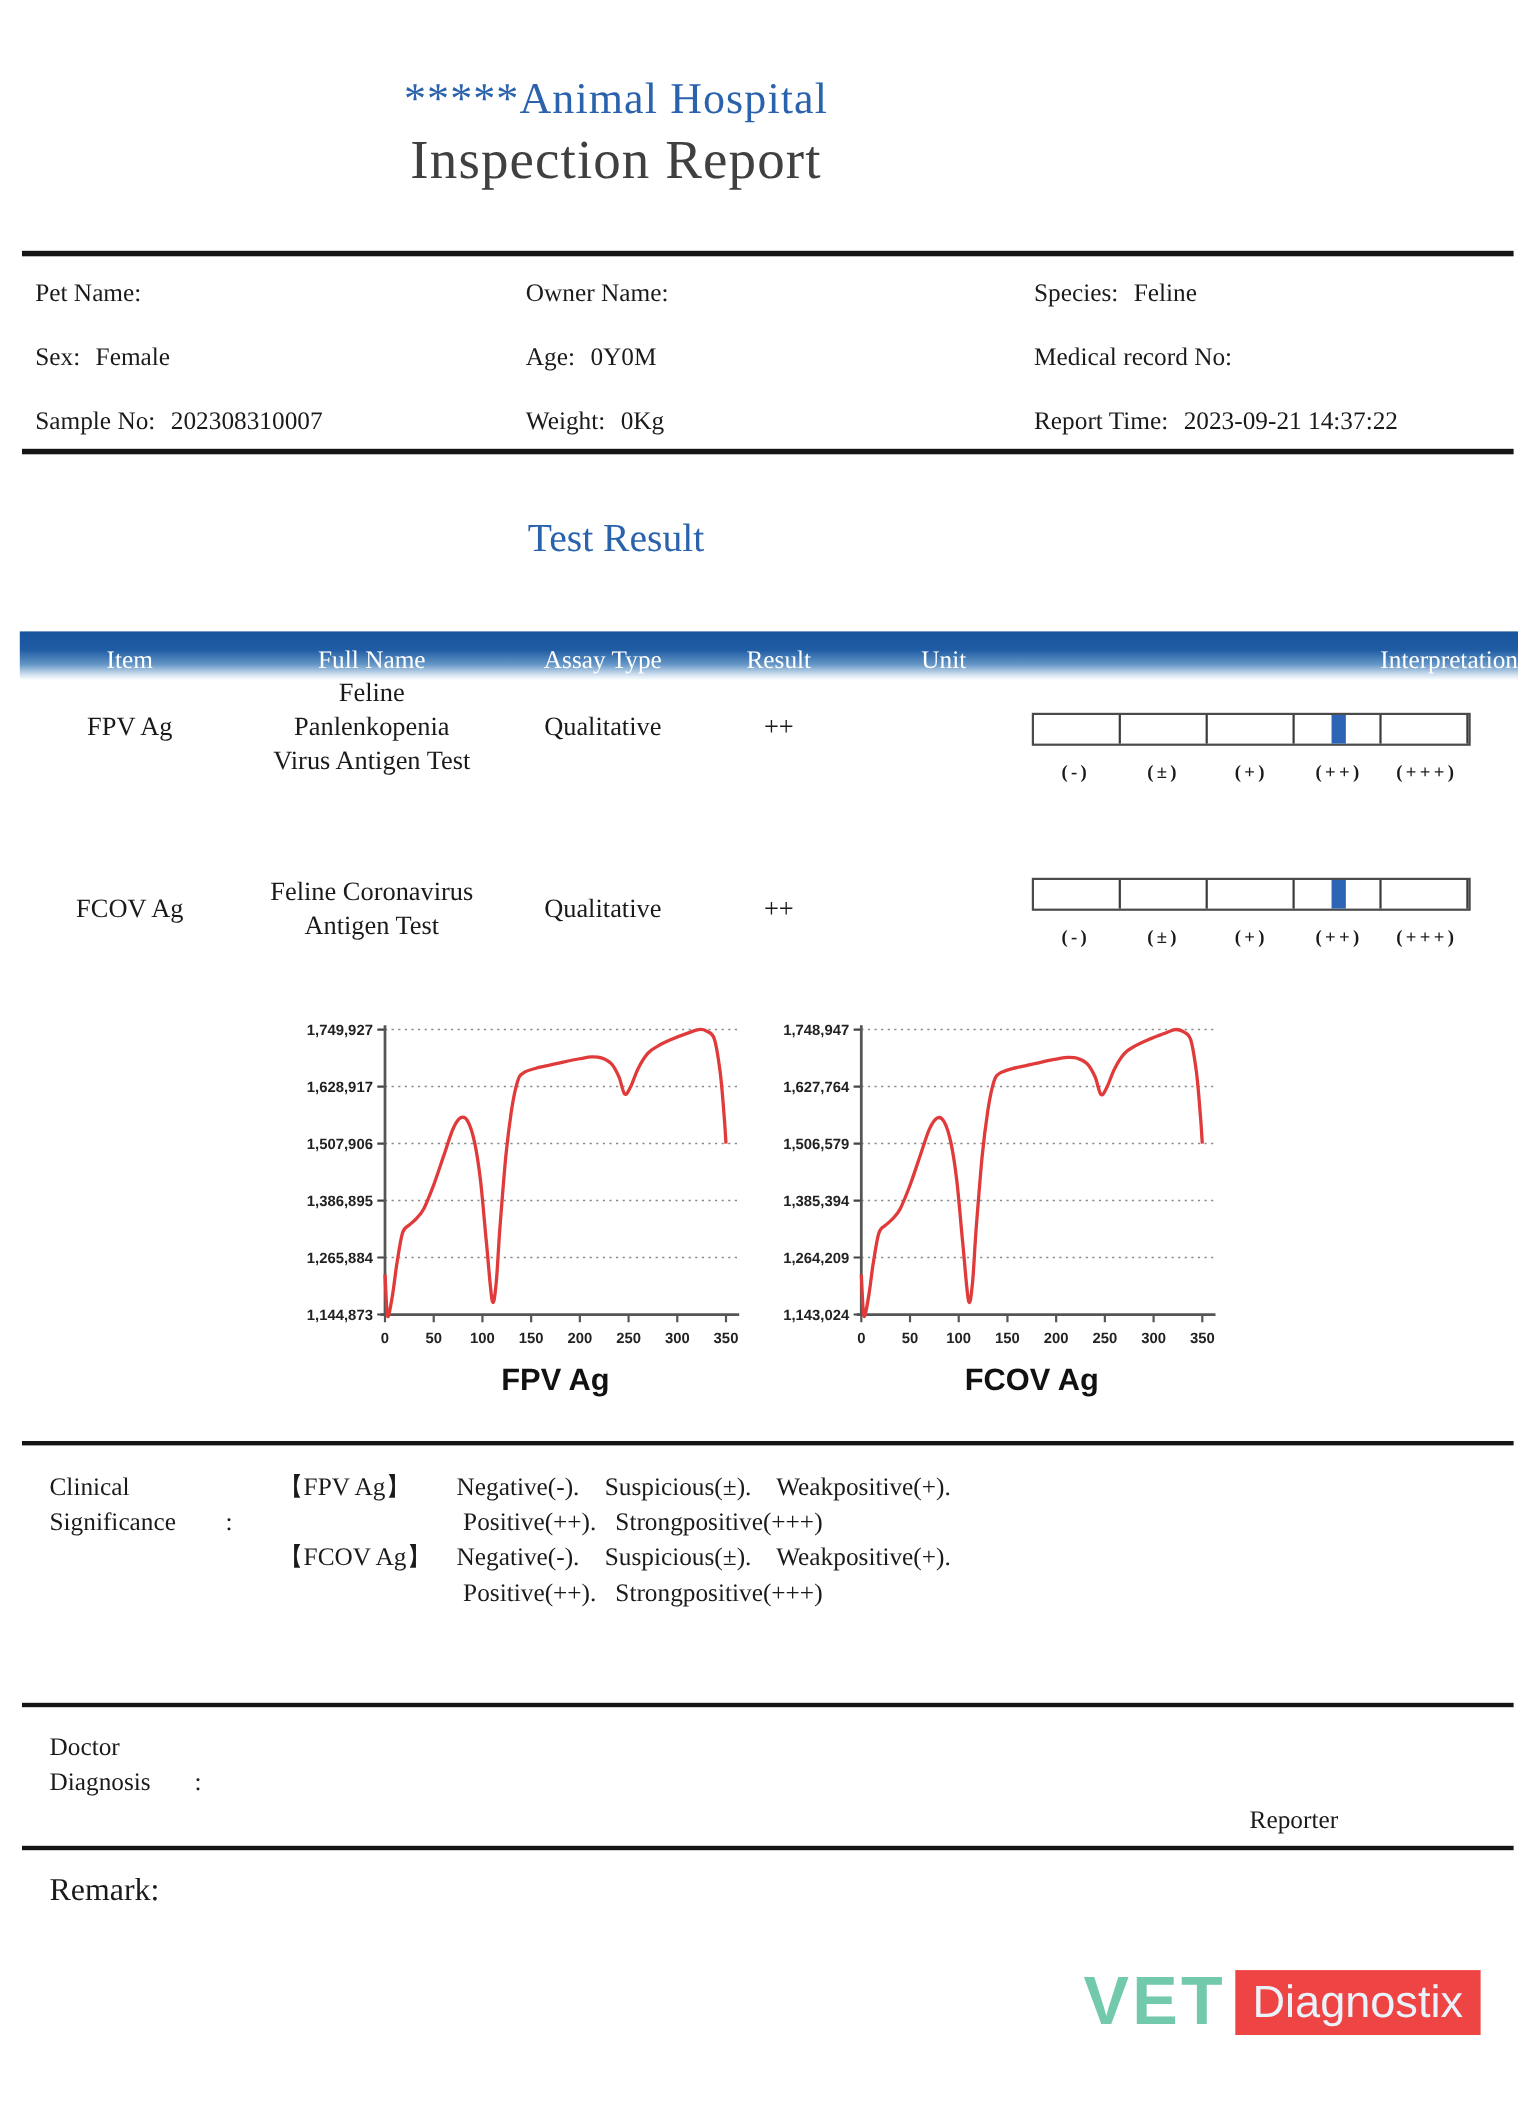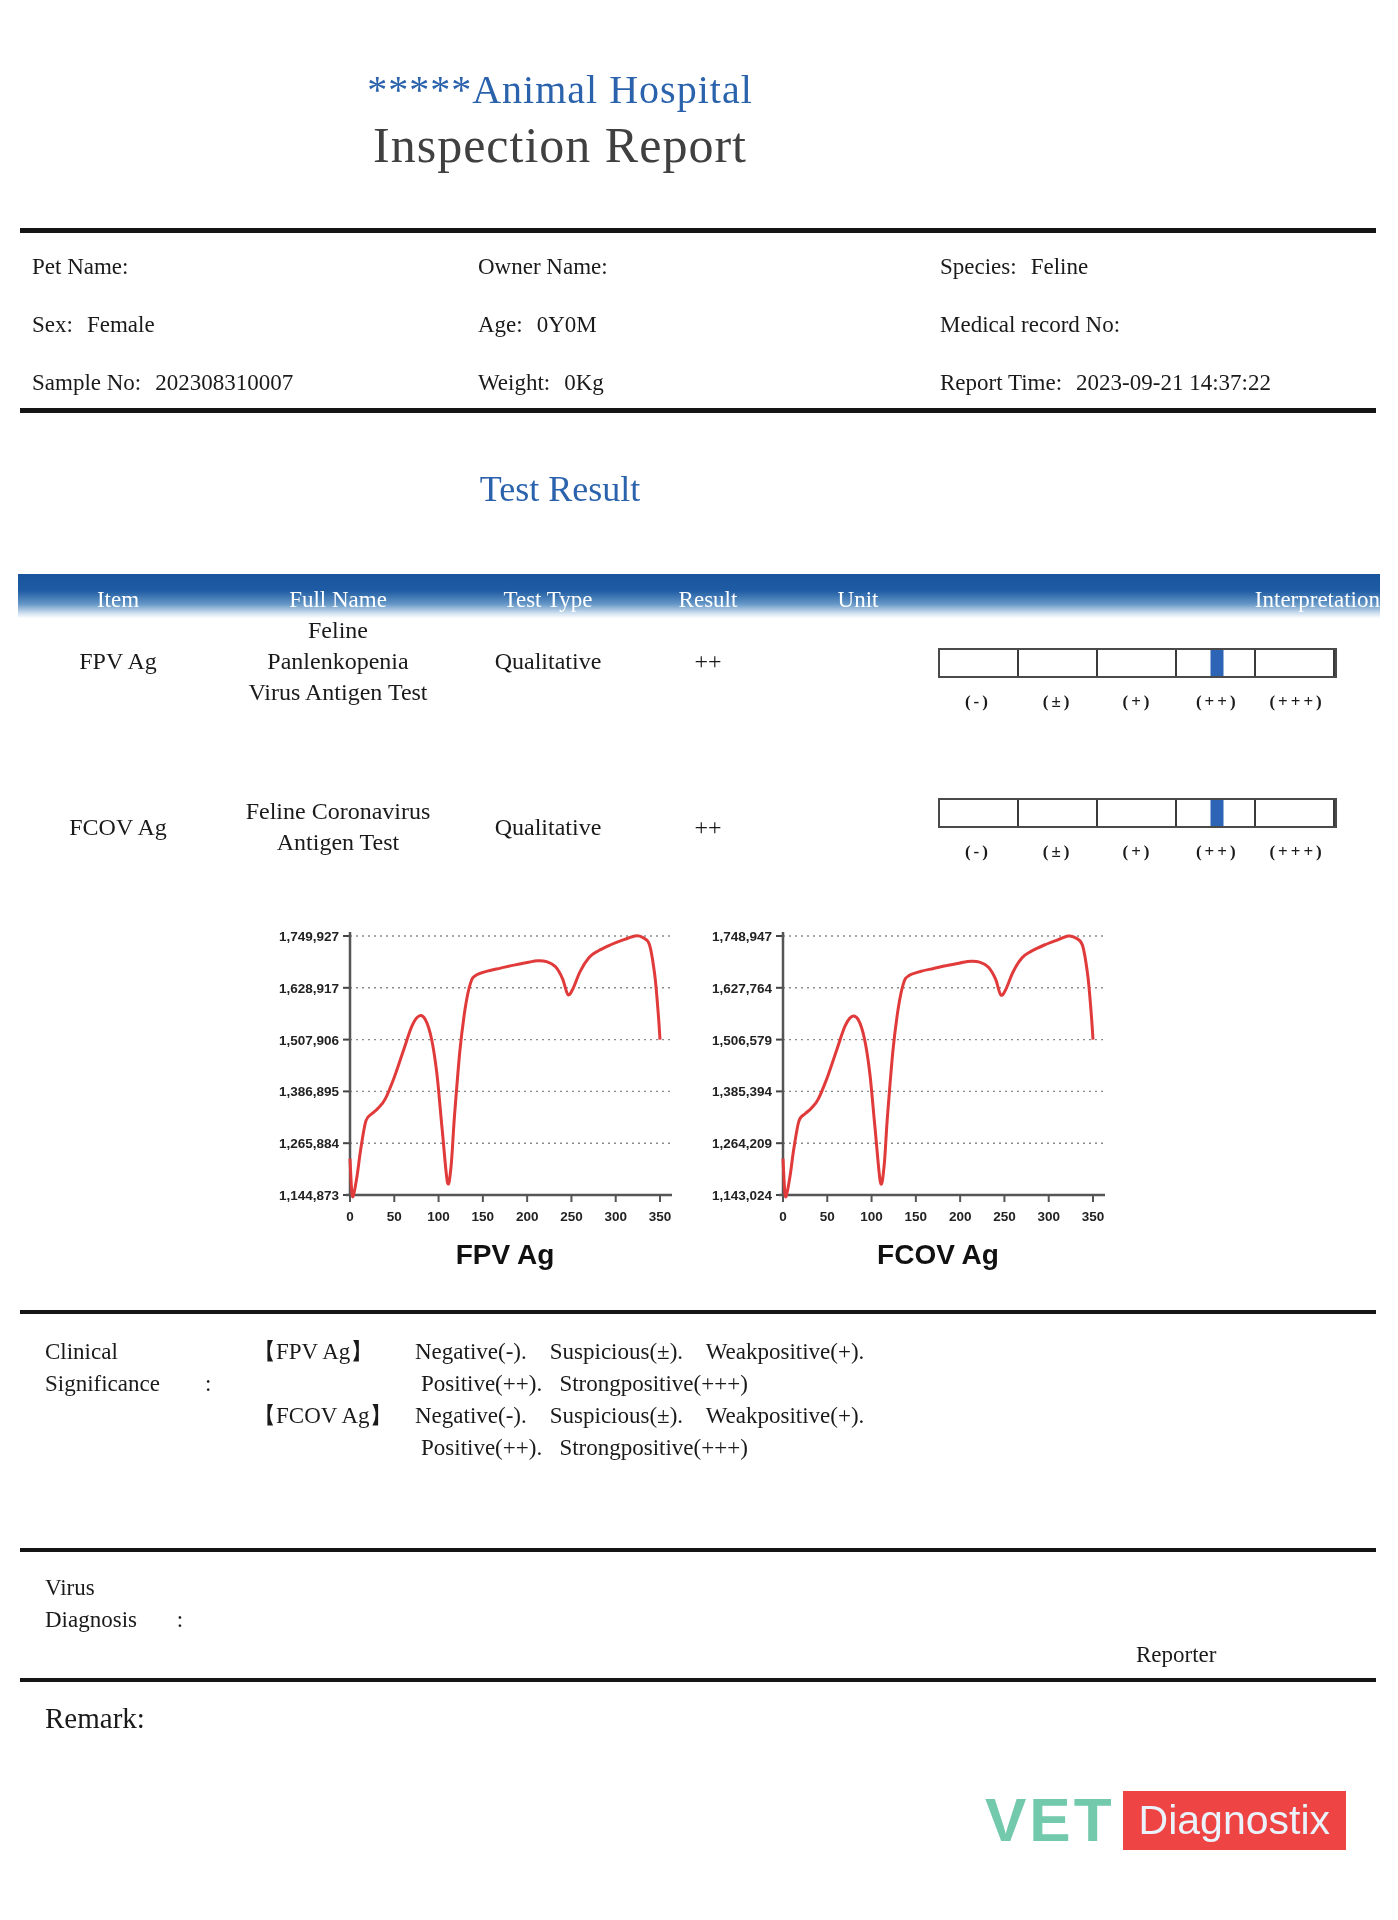--- a/index.html
+++ b/index.html
@@ -123,21 +123,21 @@
       </div>
     </div>
   </div>
   <div class="rule h5" style="top:408px;"></div>
 
   <div class="abs center-block section-heading" style="top:468px;left:0;">Test Result</div>
 
   <div class="thead">
     <div class="col-item">Item</div>
     <div class="col-fullname">Full Name</div>
-    <div class="col-assay">Test Type</div>
+    <div class="col-assay">Assay Type</div>
     <div class="col-result">Result</div>
     <div class="col-unit">Unit</div>
     <div class="col-interp">Interpretation</div>
   </div>
 
   <div class="trow" style="top:600px;height:122px;">
     <div class="col-item cellmid">FPV Ag</div>
     <div class="col-fullname fullname-lines">
       <div>Feline</div>
       <div>Panlenkopenia</div>
@@ -292,21 +292,21 @@
         <div class="entry-lines">
           <div>Negative(-).    Suspicious(±).    Weakpositive(+).</div>
           <div class="l2">Positive(++).   Strongpositive(+++)</div>
         </div>
       </div>
     </div>
   </div>
 
   <div class="rule h4" style="top:1548px;"></div>
   <div class="doctor">
-    <div>Virus</div>
+    <div>Doctor</div>
     <div>
       <span>Diagnosis</span>
       <span class="colon">:</span>
     </div>
   </div>
   <div class="reporter">Reporter</div>
   <div class="rule h4" style="top:1678px;"></div>
 
   <div class="remark">Remark:</div>
 

